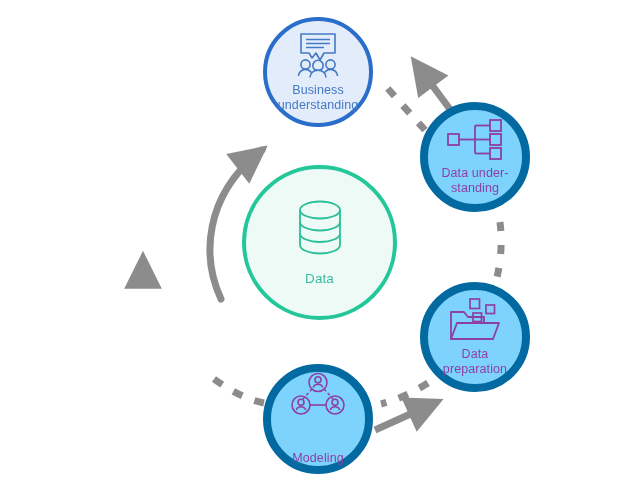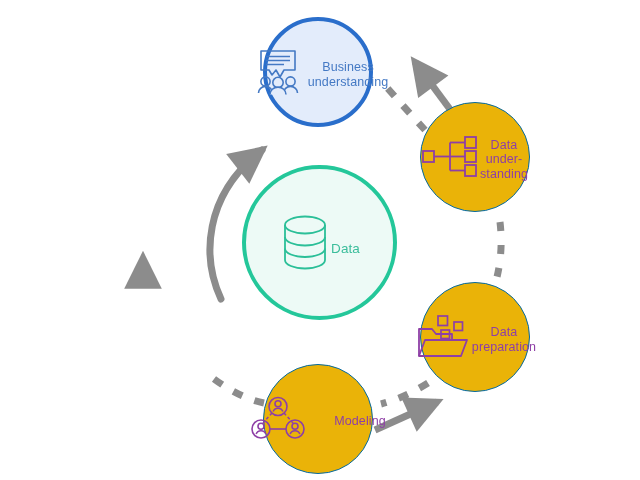--- a/index.html
+++ b/index.html
@@ -24,21 +24,21 @@
     left: 0;
     top: 0;
     width: 640px;
     height: 480px;
   }
   .node {
     position: absolute;
     border-radius: 50%;
     box-sizing: border-box;
     display: flex;
-    flex-direction: row;
+    flex-direction: column;
     align-items: center;
     justify-content: center;
   }
   .node .icon {
     display: block;
     line-height: 0;
   }
   .node .label {
     text-align: center;
     line-height: 1.14;
@@ -47,22 +47,22 @@
     font-weight: 400;
   }
   
   .node.blue {
     border: 4px solid #2a6ecb;
     background: #e3ecfb;
   }
   .node.blue .label { color: #4479c4; }
   
   .node.purple {
-    border: 1px solid #0369a1;
-    background: #eab308;
+    border: 8px solid #0369a1;
+    background: #7dd3fc;
   }
   .node.purple .label { color: #8e3fa6; }
   
   .node.teal {
     border: 4px solid #24c79a;
     background: #edfaf6;
   }
   .node.teal .label { color: #3bbd9b; }
 
   .node.small {

